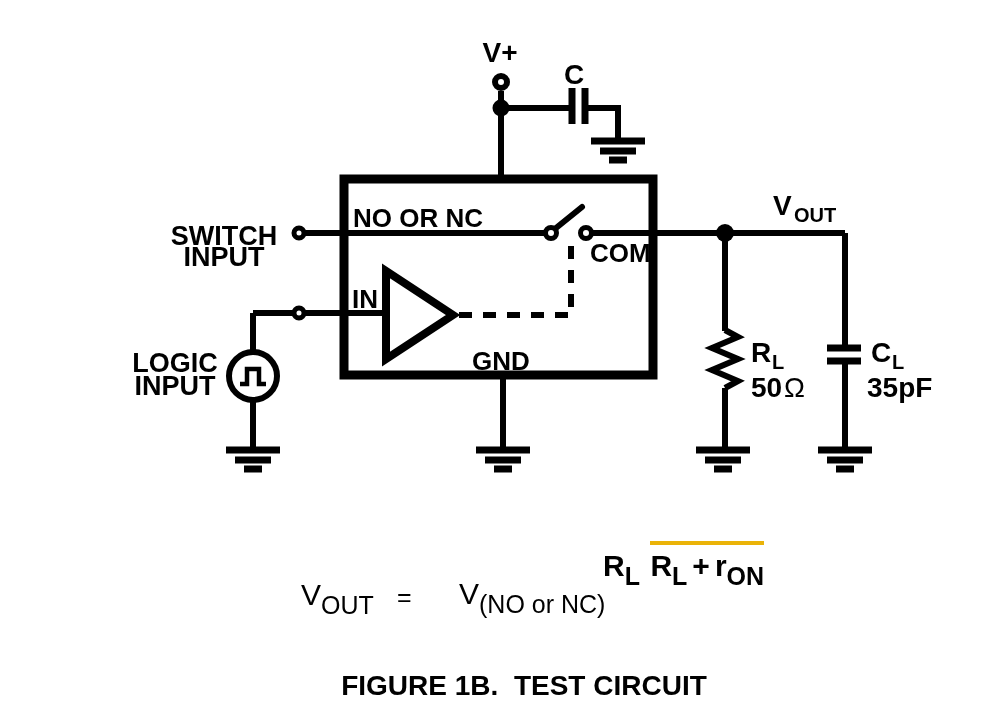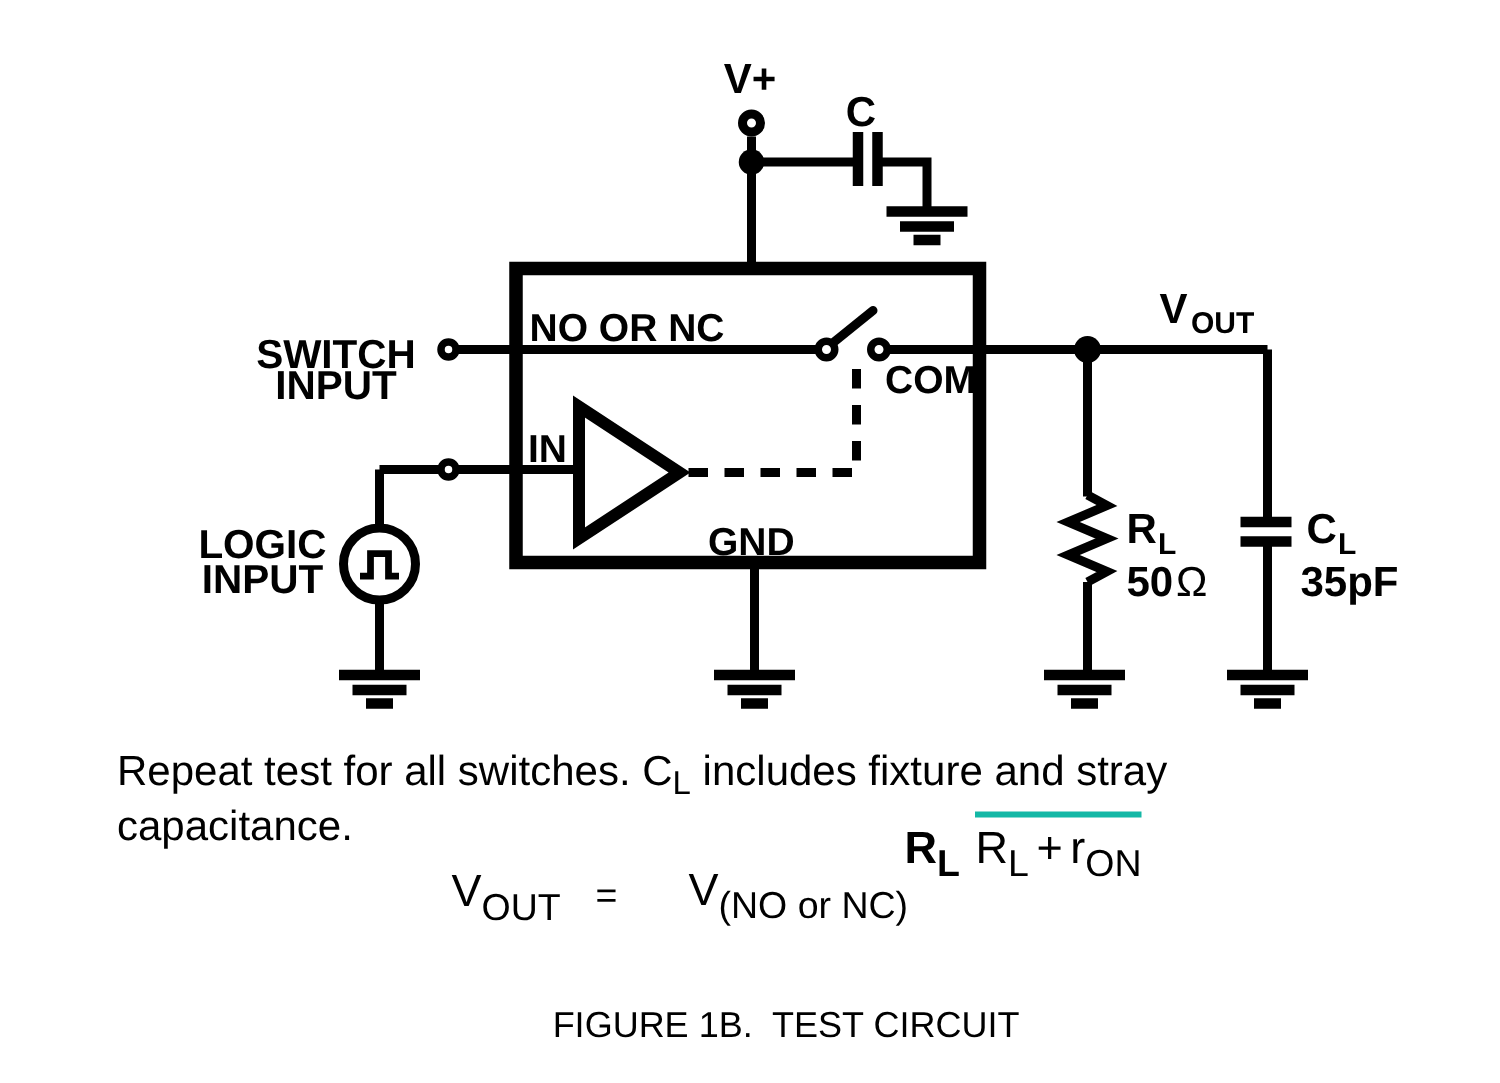--- a/index.html
+++ b/index.html
@@ -24,26 +24,26 @@
   .note sub{font-size:22px;vertical-align:-6px;line-height:0;}
   
   .fpart{position:absolute;font-size:30px;font-weight:400;line-height:30px;white-space:nowrap;}
   .fpart sub{font-size:25px;vertical-align:-9px;line-height:0;}
   .f-lhs{left:301px;top:580px;}
   .f-eq{left:397px;top:582px;font-size:25px;}
   .f-rhs{left:459px;top:579px;}
   .frac{position:absolute;left:597px;top:551px;text-align:center;display:inline-block;}
   .frac .num{font-size:30px;line-height:30px;font-weight:700;padding:0 6px 5px 6px;white-space:nowrap;}
   .frac .num sub,.frac .den sub{font-size:25px;vertical-align:-9px;line-height:0;}
-  .frac .den{border-top:4px solid #14b8a6;font-size:30px;line-height:30px;font-weight:400;padding-top:4px;white-space:nowrap;}
+  .frac .den{border-top:4px solid #eab308;font-size:30px;line-height:30px;font-weight:700;padding-top:4px;white-space:nowrap;}
   .frac .plus{margin:0 5px;}
   
   .caption{
     position:absolute;left:524px;top:670px;transform:translateX(-50%);
-    font-size:24px;font-weight:400;white-space:pre;
+    font-size:28px;font-weight:700;white-space:pre;
   }
 </style>
 </head>
 <body>
 
 <div id="stage">
 
   <svg width="1000" height="500" viewBox="0 0 1000 500">
     <defs>
       <g id="gnd">
@@ -139,24 +139,20 @@
     <text x="751" y="362" class="t28">R</text>
     <text x="772" y="369" class="t20">L</text>
     <text x="751" y="397" class="t28">50</text>
     <text x="784" y="397" class="t28 light">Ω</text>
 
     <text x="871" y="362" class="t28">C</text>
     <text x="892" y="369" class="t20">L</text>
     <text x="867" y="397" class="t28">35pF</text>
   </svg>
 
-  <div class="note">
-    <div><span>Repeat test for all switches. C</span><sub>L</sub><span> includes fixture and stray</span></div>
-    <div>capacitance.</div>
-  </div>
 
   <div>
     <span class="fpart f-lhs"><span>V</span><sub>OUT</sub></span>
     <span class="fpart f-eq">=</span>
     <span class="fpart f-rhs"><span>V</span><sub>(NO or NC)</sub></span>
     <span class="frac">
       <span class="num"><span>R</span><sub>L</sub></span>
       <span class="den"><span>R</span><sub>L</sub><span class="plus">+</span><span>r</span><sub>ON</sub></span>
     </span>
   </div>

